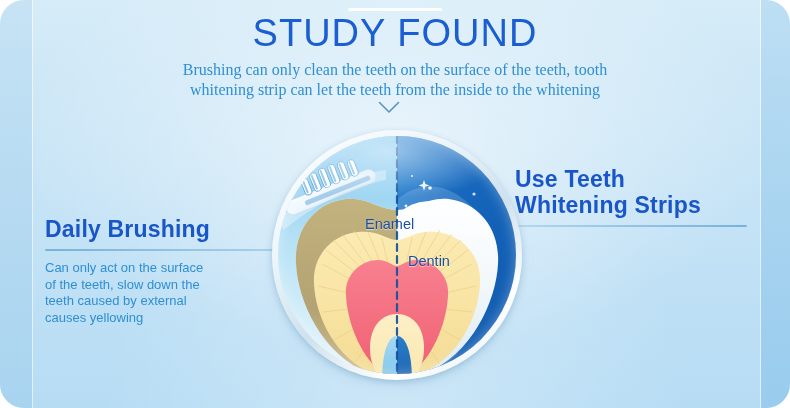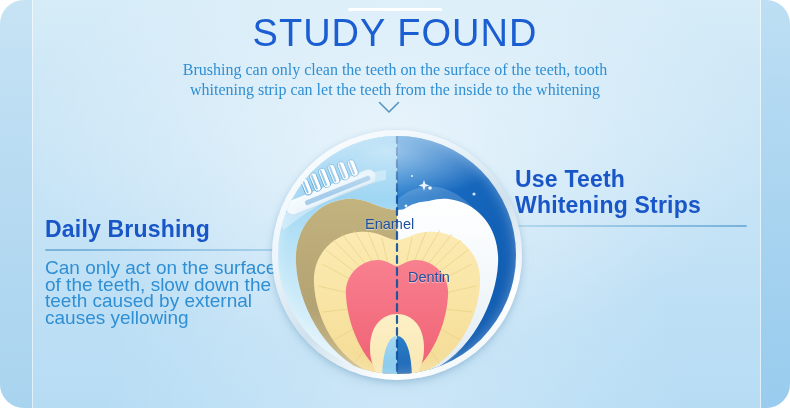--- a/index.html
+++ b/index.html
@@ -105,21 +105,21 @@
     margin-top: 7px;
     margin-bottom: 9px;
     background: linear-gradient(90deg, rgba(106,170,214,0.85), rgba(150,200,230,0.55));
     border-radius: 1px;
   }
   .panel-right .rule {
     background: linear-gradient(90deg, rgba(150,200,230,0.55), rgba(106,170,214,0.85));
   }
   .panel p {
     margin: 0;
-    font-size: 19px;
+    font-size: 13px;
     line-height: 16.5px;
     color: #2f8fd4;
     white-space: pre-line;
   }
 
   
   .circle-wrap {
     position: absolute;
     left: 272px;
     top: 130px;
@@ -160,21 +160,21 @@
     box-shadow: inset 0 0 14px rgba(255,255,255,0.35);
   }
   .enamel-label, .dentin-label {
     position: absolute;
     font-size: 14.5px;
     color: #1d4f9e;
     font-family: "Liberation Sans", sans-serif;
     text-shadow: 0 1px 1px rgba(255,255,255,0.6);
   }
   .enamel-label { left: 333px; top: 216px; margin-left: 32px; }
-  .dentin-label { left: 408px; top: 253px; margin-top: 16px; }
+  .dentin-label { left: 408px; top: 253px; }
 </style>
 </head>
 <body>
 
 <div id="poster">
 
   <div class="bg-wash"></div>
   <div class="edge-band left"></div>
   <div class="edge-band right"></div>
   <div class="seam left"></div>

